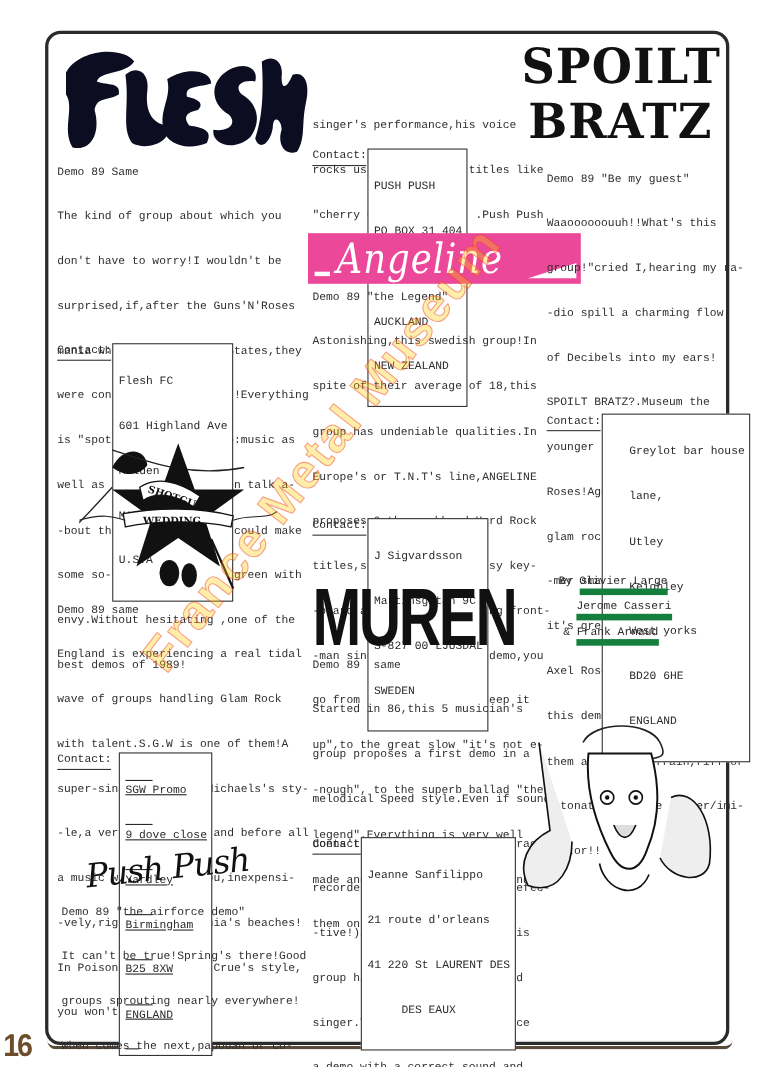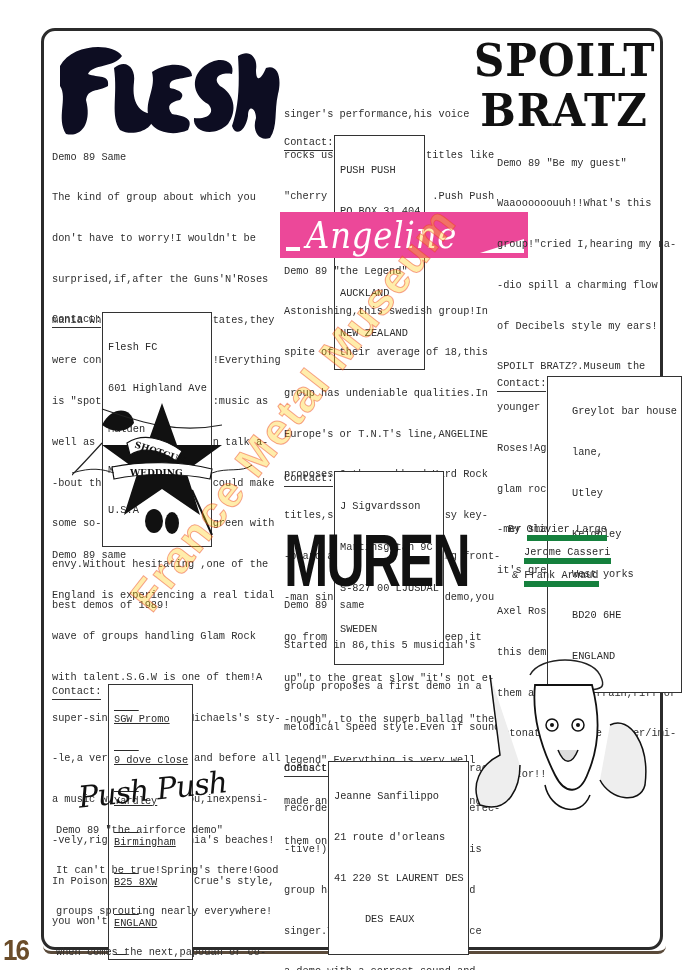--- a/index.html
+++ b/index.html
@@ -204,21 +204,21 @@
 
 <div class="logo-spoilt">
   <div>SPOILT</div>
   <div>BRATZ</div>
 </div>
 <div class="txt" style="left:497px;top:157px;">Demo 89 "Be my guest"</div>
 <div class="txt" style="left:497px;top:170px;">
   <div>Waaoooooouuh!!What's this</div>
   <div>group!"cried I,hearing my ra-</div>
   <div>-dio spill a charming flow</div>
-  <div>of Decibels style my ears!</div>
+  <div>of Decibels into my ears!</div>
   <div>SPOILT BRATZ?.Museum the</div>
   <div>younger brothers of Guns'n'</div>
   <div>Roses!Aggressive music, a</div>
   <div>glam rock like a power ham-</div>
   <div>-mer smashing everything with</div>
   <div>it's great rythm.If you like</div>
   <div>Axel Rose's gang,"jump" on</div>
   <div>this demo,you'd think it's</div>
   <div>them at every refrain,riff or</div>
   <div>intonation of the singer/imi-</div>

